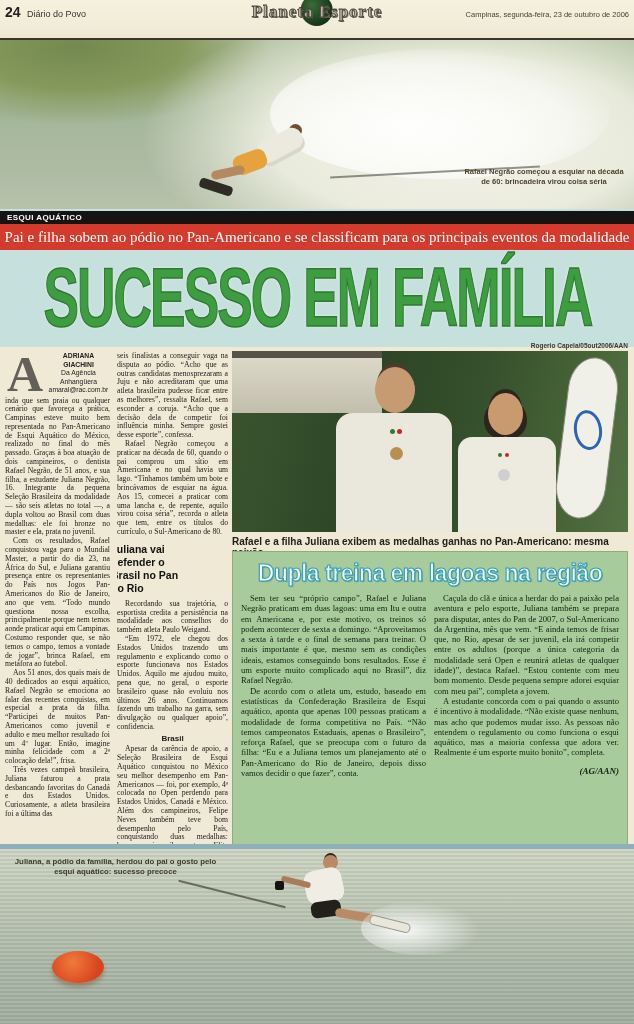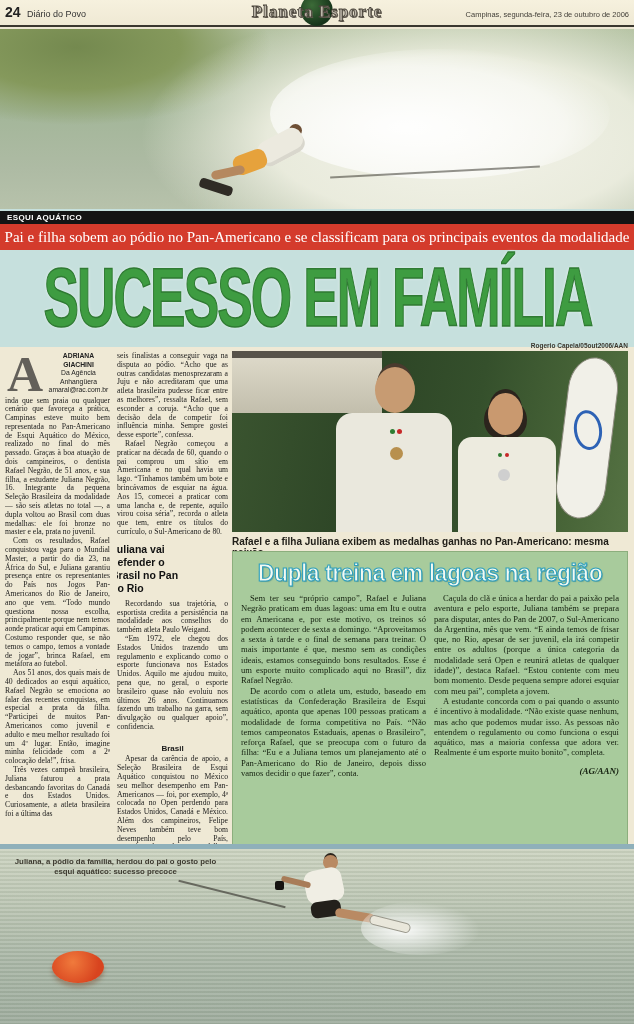--- a/index.html
+++ b/index.html
@@ -4,21 +4,21 @@
 <style>
   * { margin:0; padding:0; box-sizing:border-box; }
   html,body { width:634px; height:1024px; }
   body {
     position:relative; overflow:hidden;
     background:#ece6d2;
     font-family:"Liberation Serif", serif;
     color:#1c1c1c;
   }
   
-  .masthead { position:absolute; top:0; left:0; width:634px; height:27px;
+  .masthead { position:absolute; top:0; left:0; width:634px; height:40px;
     background:linear-gradient(180deg,#f6f1de,#efe9d4); border-bottom:2px solid #3a372f; z-index:5; }
   .pagenum { position:absolute; left:5px; top:4px; font-family:"Liberation Sans",sans-serif;
     font-weight:bold; font-size:14px; color:#222; }
   .papername { position:absolute; left:27px; top:9px; font-family:"Liberation Sans",sans-serif;
     font-size:9px; color:#333; }
   .logo-wrap { position:absolute; left:50%; top:-6px; transform:translateX(-50%); text-align:center; }
   .logo-globe { position:absolute; left:50%; top:0; transform:translateX(-50%);
     width:32px; height:32px; border-radius:50%;
     background:radial-gradient(circle at 35% 35%, #3c6b38, #16341a 70%); }
   .logo-text { position:relative; font-family:"Liberation Serif",serif; font-weight:bold;
@@ -69,21 +69,21 @@
   .col p { text-indent:8px; }
   .col p.noindent { text-indent:0; }
   #col1 { left:5px;  width:105px; }
   #col2 { left:117px; width:111px; }
   .byline { margin-left:42px; text-align:center; font-family:"Liberation Sans",sans-serif;
     font-size:6.8px; line-height:8.5px; color:#222; margin-bottom:2px; }
   .byline .b-author { font-weight:bold; }
   .dropcap { float:left; width:40px; font-family:"Liberation Serif",serif; font-weight:bold;
     font-size:50px; line-height:44px; color:#63605a; text-align:center; }
   .subhead { text-align:center; font-family:"Liberation Sans",sans-serif; font-weight:bold;
-    font-size:8px; margin:13px 0 2px; }
+    font-size:8px; margin:3px 0 2px; }
   .pullquote { float:left; width:82px; margin:3px 4px 2px -16px; background:#efe9d5;
     border-left:4px solid #3e9c41; padding:3px 0 3px 6px;
     font-family:"Liberation Sans",sans-serif; font-weight:bold; font-size:10.5px; line-height:13px;
     color:#111; text-align:left; text-indent:0; }
   
   .photo-credit { position:absolute; left:232px; top:342px; width:396px; text-align:right;
     font-family:"Liberation Sans",sans-serif; font-weight:bold; font-size:6.5px; color:#3c382e; }
   .main-photo { position:absolute; left:232px; top:351px; width:396px; height:181px; overflow:hidden;
     background:linear-gradient(100deg,#3b5530 0%, #2d4526 35%, #35502c 60%, #486538 85%, #557243 100%); }
   .mp-garage { position:absolute; left:0; top:0; width:150px; height:62px;
@@ -162,20 +162,21 @@
 <div class="top-photo">
   <div class="tp-spray"></div>
   <div class="tp-skier">
     <div class="tp-head"></div>
     <div class="tp-torso"></div>
     <div class="tp-shorts"></div>
     <div class="tp-leg"></div>
     <div class="tp-ski"></div>
   </div>
   <div class="tp-rope"></div>
+  <div class="tp-caption">Rafael Negrão começou a esquiar na década de 60: brincadeira virou coisa séria</div>
 </div>
 
 <div class="cyan-zone"></div>
 <div class="kicker-bar">ESQUI AQUÁTICO</div>
 <div class="deck-bar">Pai e filha sobem ao pódio no Pan-Americano e se classificam para os principais eventos da modalidade</div>
 <div class="headline">
   <span>SUCESSO EM FAMÍLIA</span>
 </div>
 
 <div class="article-bg"></div>

